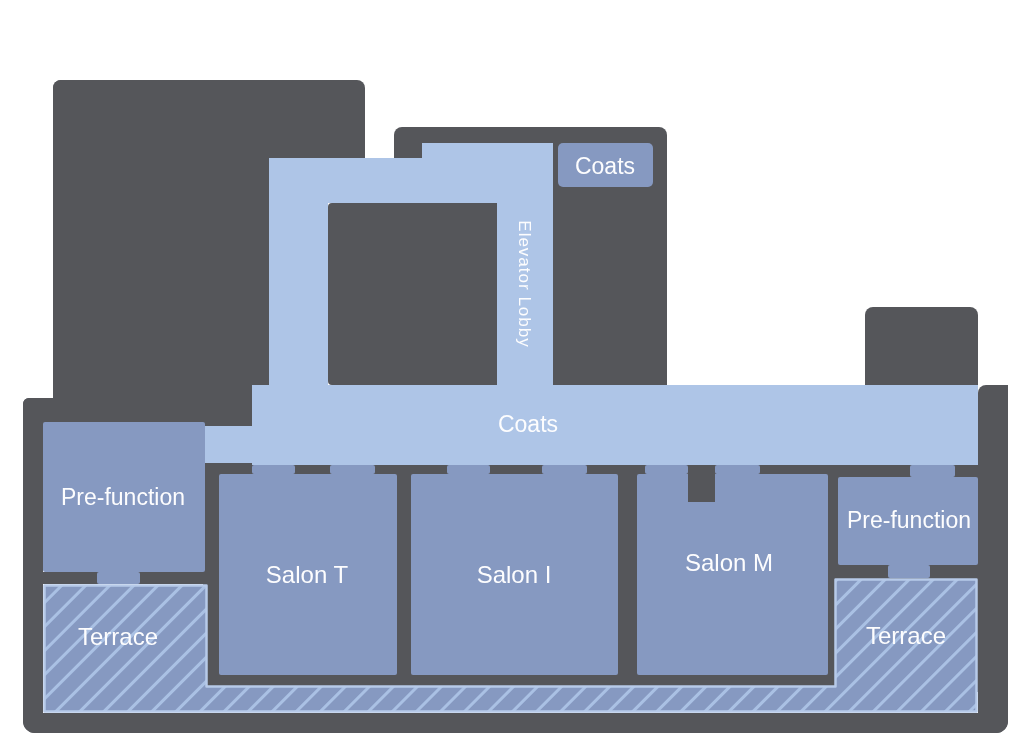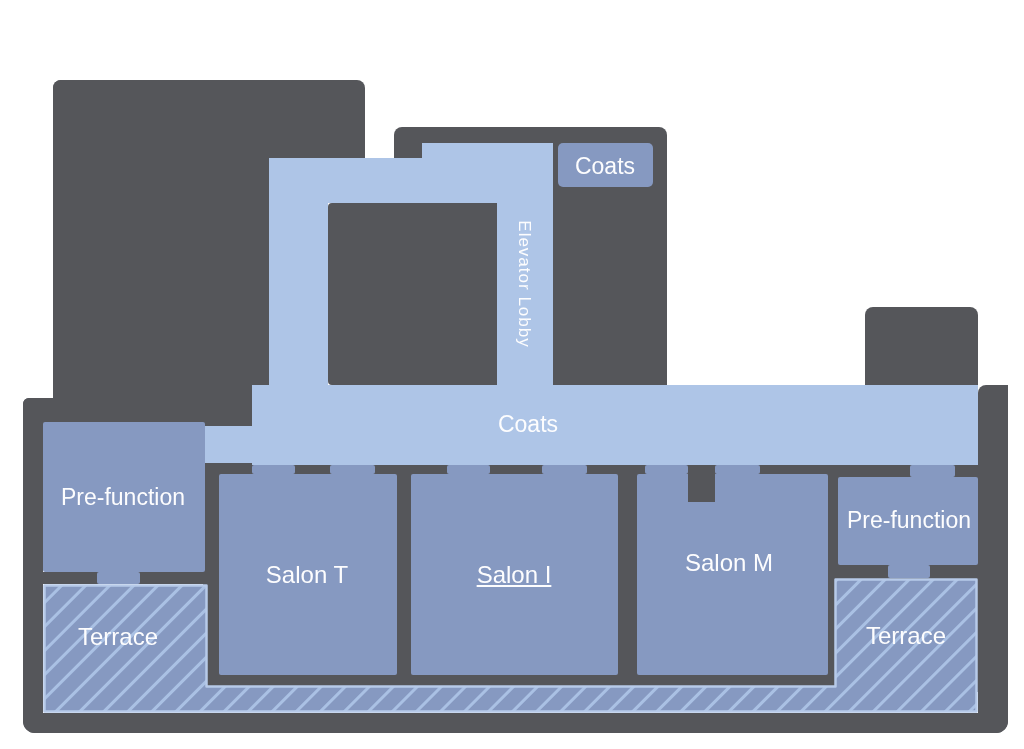--- a/index.html
+++ b/index.html
@@ -74,18 +74,18 @@
     </defs>
     <path class="terrace-path" d="M 1.5 7.5 L 163.5 7.5 L 163.5 108.5 L 792.5 108.5 L 792.5 1.5 L 933.5 1.5 L 933.5 133.5 L 1.5 133.5 Z"></path>
   </svg>
 
   <div class="label" style="left:605px;top:166px;">Coats</div>
   <div class="vlabel" style="left:524px;top:284px;">Elevator Lobby</div>
   <div class="label" style="left:528px;top:424px;">Coats</div>
   <div class="label" style="left:123px;top:497px;">Pre-function</div>
   <div class="label" style="left:909px;top:520px;">Pre-function</div>
   <div class="label big" style="left:307px;top:575px;">Salon T</div>
-  <div class="label big" style="left:514px;top:575px;text-decoration:underline;">Salon I</div>
+  <div class="label big" style="left:514px;top:575px;">Salon I</div>
   <div class="label big" style="left:729px;top:563px;">Salon M</div>
   <div class="label big" style="left:118px;top:637px;">Terrace</div>
   <div class="label big" style="left:906px;top:636px;">Terrace</div>
 
 </div>
 
 </body></html>

